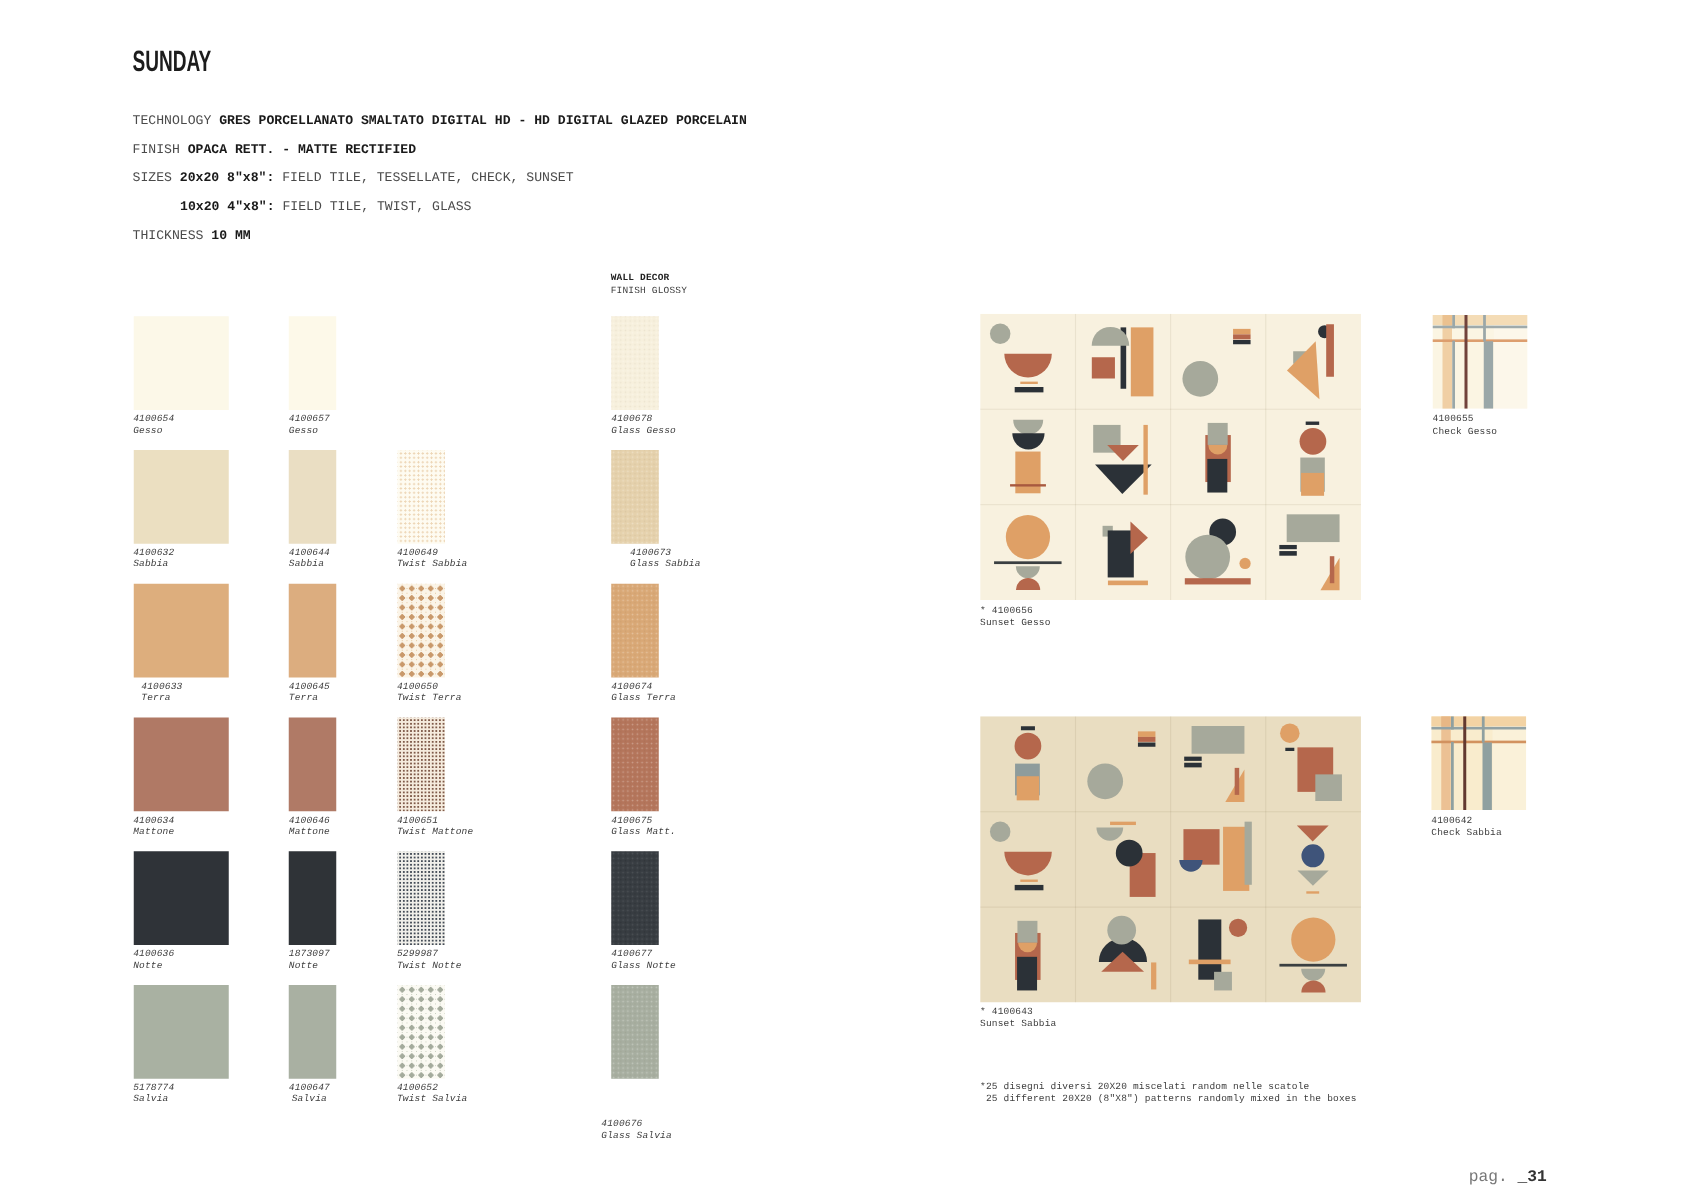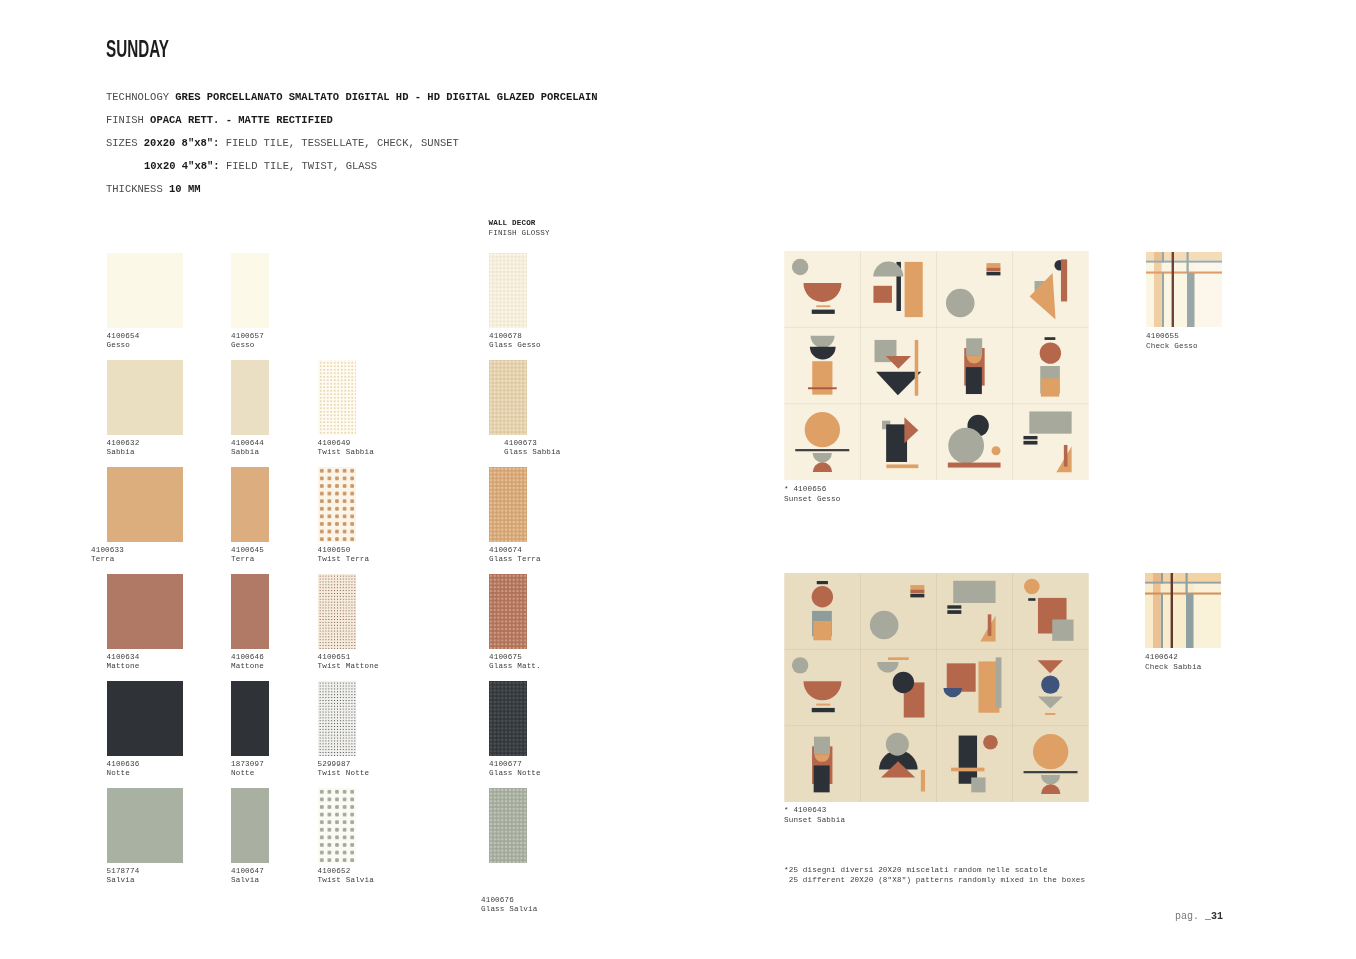--- a/index.html
+++ b/index.html
@@ -1,18 +1,18 @@
 <!DOCTYPE html>
 <html><head><meta charset="utf-8">
 <style>
 html,body{margin:0;padding:0;}
 body{width:1356px;height:959px;background:#ffffff;position:relative;overflow:hidden;
   font-family:"Liberation Mono", monospace;}
 .abs{position:absolute;}
-.lbl{position:absolute;font-size:7.6px;line-height:9px;color:#3d3d3d;letter-spacing:0.15px;white-space:pre;}
+.lbl{position:absolute;font-size:7.6px;line-height:9px;color:#3d3d3d;letter-spacing:0.15px;white-space:pre;font-style:italic;}
 .lbl2{position:absolute;font-size:7.6px;line-height:10.4px;color:#3d3d3d;letter-spacing:0.15px;white-space:pre;}
 .spec{position:absolute;font-size:10.5px;line-height:11px;color:#4a4a4a;white-space:pre;letter-spacing:0;}
 .spec b{color:#1a1a1a;font-weight:bold;}
 .tile{position:absolute;}
 .twist-sabbia{background-color:#FEFBF1;background-image:radial-gradient(circle 0.8px,#EDD6B6 88%,rgba(0,0,0,0) 100%);background-size:3.5px 3.5px;background-position:1px 1px;}
 .twist-terra{background-color:#FBF4E7;background-image:radial-gradient(circle 2.15px,#C9996B 90%,rgba(0,0,0,0) 100%),radial-gradient(circle 0.65px,#E2C49A 85%,rgba(0,0,0,0) 100%);background-size:7.6px 7.6px,3.8px 3.8px;background-position:0 0,1.9px 1.9px;}
 .twist-mattone{background-color:#F5EBDD;background-image:radial-gradient(circle 0.72px,#7F5A49 88%,rgba(0,0,0,0) 100%);background-size:2.9px 2.9px;background-position:0.7px 0.7px;}
 .twist-notte{background-color:#F0EFEA;background-image:radial-gradient(circle 0.75px,#434B56 88%,rgba(0,0,0,0) 100%);background-size:2.9px 2.9px;background-position:0.7px 0.7px;}
 .twist-salvia{background-color:#FBFAF3;background-image:radial-gradient(circle 2.15px,#A4AB9C 90%,rgba(0,0,0,0) 100%),radial-gradient(circle 0.65px,#C6CCBD 85%,rgba(0,0,0,0) 100%);background-size:7.6px 7.6px,3.8px 3.8px;background-position:0 0,1.9px 1.9px;}
 .glass{background-image:radial-gradient(circle 0.8px,rgba(255,255,250,0.30) 85%,rgba(0,0,0,0) 100%),radial-gradient(circle 0.8px,rgba(90,60,30,0.07) 85%,rgba(0,0,0,0) 100%);background-size:3.8px 3.8px,3.8px 3.8px;background-position:0 0,1.9px 1.9px;}
@@ -44,21 +44,21 @@
 <div class="lbl" style="left:106.5px;top:332.0px;">4100654
 Gesso</div>
 
 <div class="tile " style="left:106.5px;top:360.0px;width:76.0px;height:74.5px;background:#EBDFC1;"></div>
 
 <div class="lbl" style="left:106.5px;top:439.0px;">4100632
 Sabbia</div>
 
 <div class="tile " style="left:106.5px;top:467.0px;width:76.0px;height:74.5px;background:#DDAE7D;"></div>
 
-<div class="lbl" style="left:91px;top:546.0px;">4100633
+<div class="lbl" style="left:113px;top:546.0px;">4100633
 Terra</div>
 
 <div class="tile " style="left:106.5px;top:574.0px;width:76.0px;height:74.5px;background:#B07965;"></div>
 
 <div class="lbl" style="left:106.5px;top:653.0px;">4100634
 Mattone</div>
 
 <div class="tile " style="left:106.5px;top:681.0px;width:76.0px;height:74.5px;background:#2F3338;"></div>
 
 <div class="lbl" style="left:106.5px;top:760.0px;">4100636
@@ -89,21 +89,21 @@
 <div class="lbl" style="left:231.0px;top:653.0px;">4100646
 Mattone</div>
 
 <div class="tile " style="left:231.0px;top:681.0px;width:37.5px;height:74.5px;background:#2F3337;"></div>
 
 <div class="lbl" style="left:231.0px;top:760.0px;">1873097
 Notte</div>
 
 <div class="tile " style="left:231.0px;top:788.0px;width:37.5px;height:74.5px;background:#A9B0A2;"></div>
 
-<div class="lbl" style="left:231.0px;top:867.0px;">4100647
+<div class="lbl" style="left:231.0px;top:867.0px;text-align:center;">4100647
 Salvia</div>
 
 <div class="tile twist-sabbia" style="left:317.5px;top:360.0px;width:38.0px;height:74.5px;"></div>
 
 <div class="lbl" style="left:317.5px;top:439.0px;">4100649
 Twist Sabbia</div>
 
 <div class="tile twist-terra" style="left:317.5px;top:467.0px;width:38.0px;height:74.5px;"></div>
 
 <div class="lbl" style="left:317.5px;top:546.0px;">4100650
@@ -356,13 +356,13 @@
     <rect x="40.5" y="0" width="2.2" height="21" fill="#8FA0A0"></rect>
     <rect x="41" y="21" width="7.5" height="54" fill="#8FA0A0"></rect>
   </svg>
 
 <div class="lbl2" style="left:1145px;top:652px;">4100642
 Check Sabbia</div>
 
 <div class="lbl2" style="left:784px;top:864.5px;">*25 disegni diversi 20X20 miscelati random nelle scatole
  25 different 20X20 (8"X8") patterns randomly mixed in the boxes</div>
 
-<div class="abs" style="left:1175px;top:912px;font-size:10px;line-height:9px;color:#777;white-space:pre;">pag. <b style="color:#333;">_31</b></div>
+<div class="abs" style="left:1175px;top:937px;font-size:13px;line-height:9px;color:#777;white-space:pre;">pag. <b style="color:#333;">_31</b></div>
 
 </body></html>

